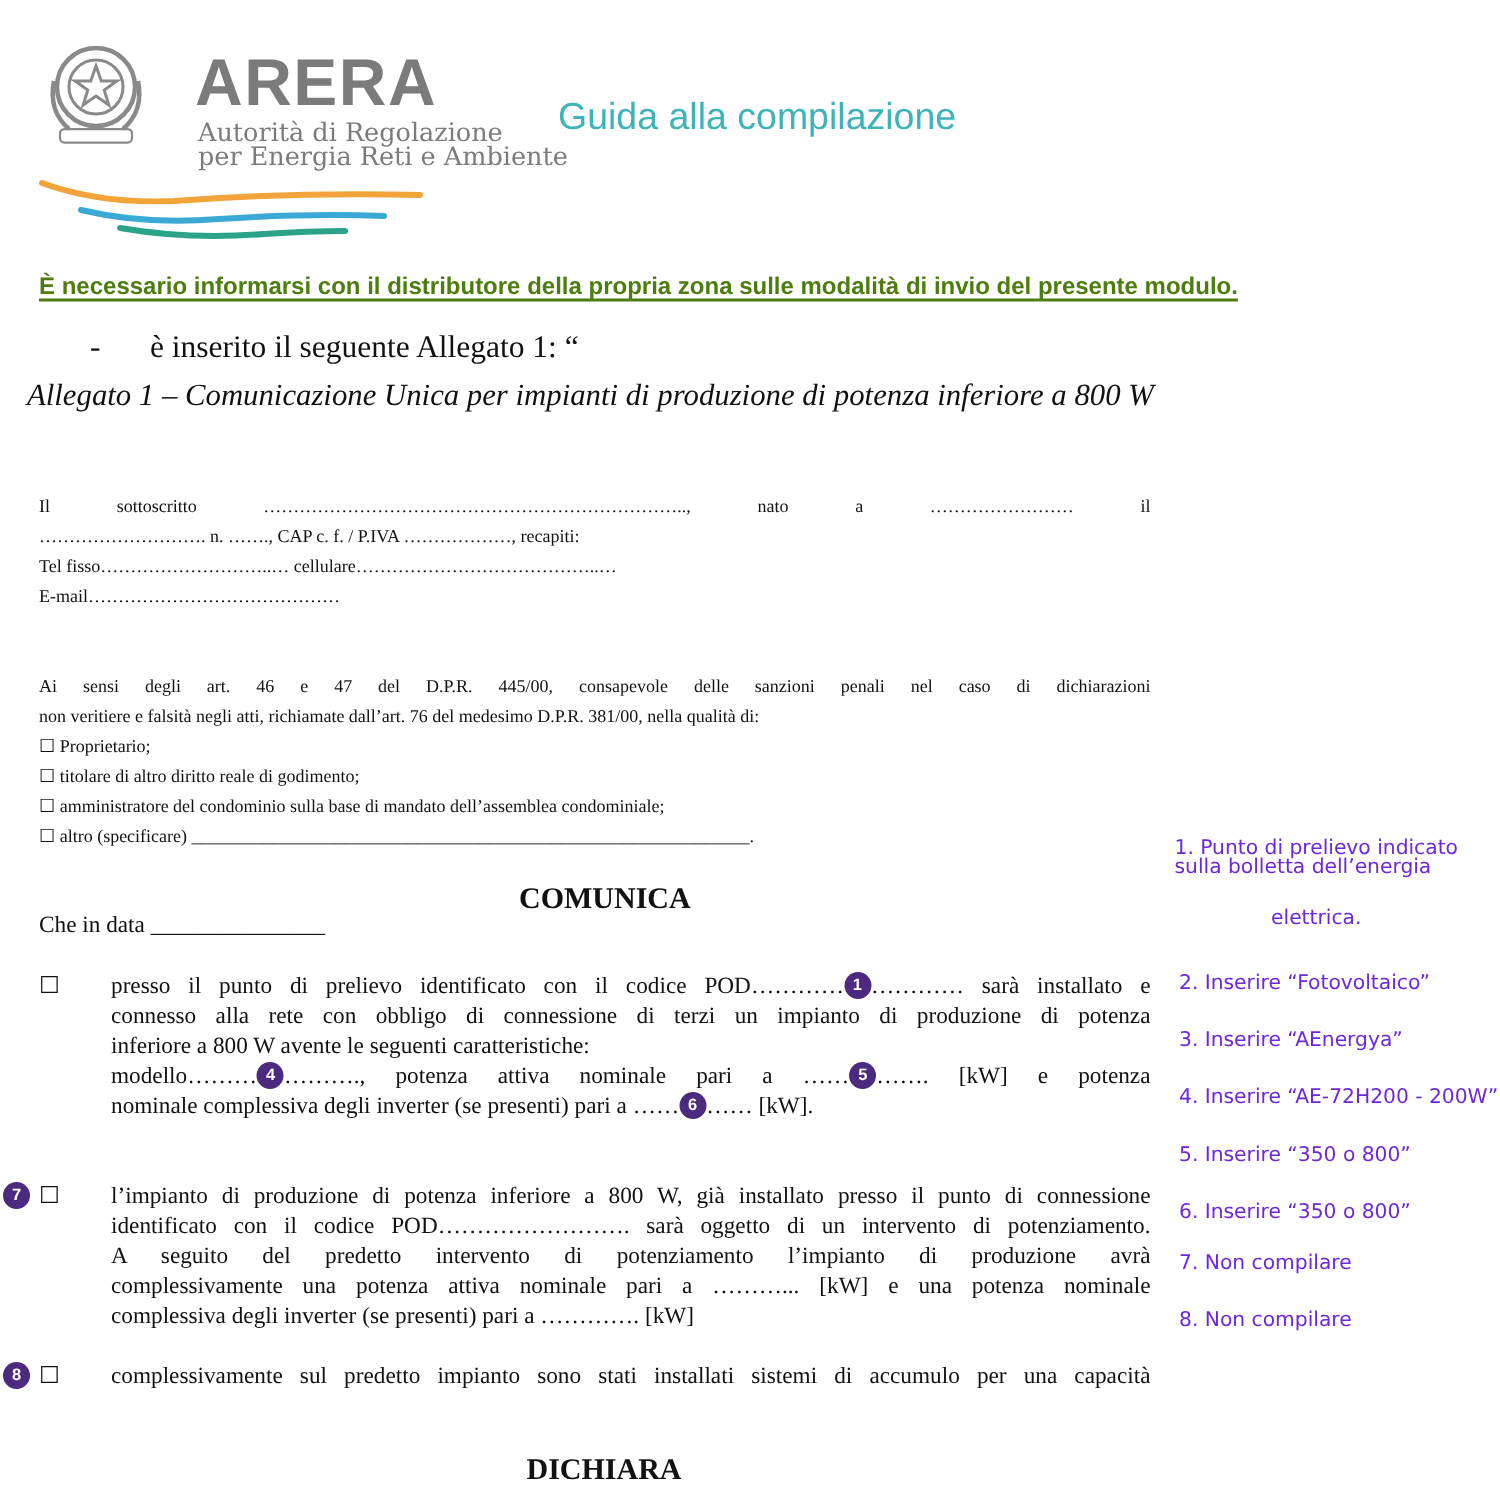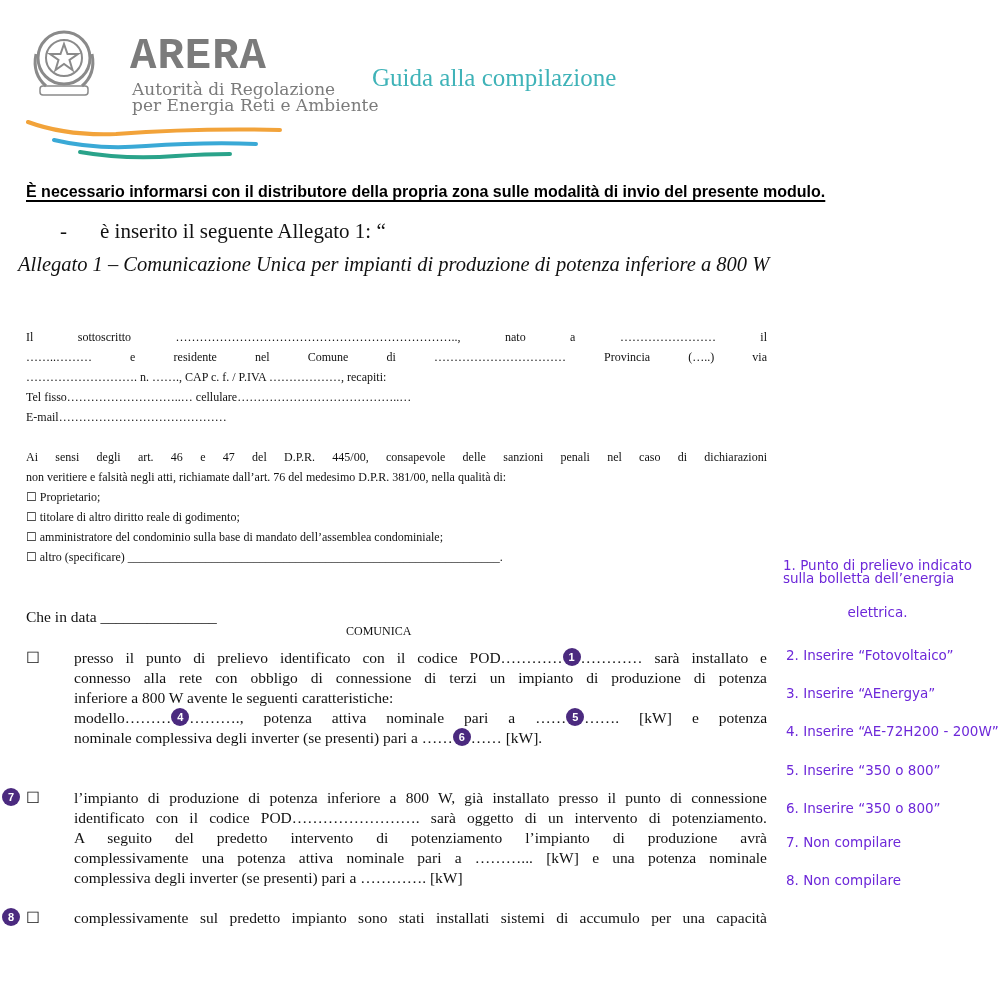--- a/index.html
+++ b/index.html
@@ -2,39 +2,39 @@
 <html><head>
   <meta charset="utf-8">
   <style>
     html, body { margin: 0; padding: 0; background: #ffffff; }
     body { width: 1000px; height: 1000px; position: relative; overflow: hidden; font-family: "Liberation Serif", serif; color: #111; }
     .abs { position: absolute; }
 
     
     .logo { left: 26px; top: 20px; width: 260px; height: 130px; }
     .logo-emblem { position: absolute; left: 4px; top: 4px; width: 68px; height: 76px; }
-    .logo-title { position: absolute; left: 104px; top: 14px; font-family: Liberation Mono, monospace; font-weight: bold; font-size: 44px; letter-spacing: 1px; color: #7b7b7b; line-height: 44px; }
+    .logo-title { position: absolute; left: 104px; top: 14px; font-family: Liberation Sans, sans-serif; font-weight: bold; font-size: 44px; letter-spacing: 1px; color: #7b7b7b; line-height: 44px; }
     .logo-sub { position: absolute; left: 106px; font-family: "DejaVu Serif", serif; font-size: 17px; color: #7b7b7b; line-height: 15px; white-space: nowrap; }
     .logo-sub.l1 { top: 62px; }
     .logo-sub.l2 { top: 78px; }
     .logo-waves { position: absolute; left: 0; top: 96px; width: 260px; height: 50px; }
 
-    .guide-title { left: 372px; top: 64px; font-family: Liberation Serif, serif; font-size: 25px; color: #3fb3b8; white-space: nowrap; }
+    .guide-title { left: 372px; top: 64px; font-family: Liberation Sans, sans-serif; font-size: 25px; color: #3fb3b8; white-space: nowrap; }
 
-    .notice { left: 26px; top: 183px; font-family: "Liberation Sans", sans-serif; font-weight: bold; font-size: 16px; color: #000000; white-space: nowrap; text-decoration: underline; text-underline-offset: 3px; text-decoration-thickness: 2px; }
+    .notice { left: 26px; top: 183px; font-family: "Liberation Sans", sans-serif; font-weight: bold; font-size: 16px; color: #4d7c0f; white-space: nowrap; text-decoration: underline; text-underline-offset: 3px; text-decoration-thickness: 2px; }
 
     .bullet-line { left: 60px; top: 219px; font-size: 21px; white-space: nowrap; }
     .bullet-line .dash { display: inline-block; width: 40px; }
     .allegato { left: 18px; top: 253px; font-size: 20.5px; font-style: italic; white-space: nowrap; }
 
     .para { left: 26px; width: 741px; font-size: 12px; line-height: 20px; }
     .line { display: block; white-space: nowrap; overflow: hidden; }
     .line.j { text-align: justify; text-align-last: justify; white-space: normal; }
 
-    .heading-c { font-weight: normal; font-size: 12px; white-space: nowrap; margin-top: 36px; }
+    .heading-c { font-weight: bold; font-size: 20px; white-space: nowrap; }
 
     .item { position: absolute; left: 26px; width: 741px; font-size: 15.5px; line-height: 20px; }
     .item .box { position: absolute; left: 0; top: 0; }
     .item .text { margin-left: 48px; }
 
     .badge { display: inline-flex; align-items: center; justify-content: center; width: 18px; height: 18px; border-radius: 50%; background: #4b2a7f; color: #fff; font-family: "Liberation Sans", sans-serif; font-size: 11px; font-weight: bold; vertical-align: 2px; line-height: 18px; }
     .badge.abs-b { position: absolute; }
 
     .side { left: 783px; font-family: "DejaVu Sans", sans-serif; font-size: 13.5px; color: #6d28d9; white-space: nowrap; line-height: 15px; }
   </style>
@@ -64,21 +64,20 @@
 
 <div class="abs notice">È necessario informarsi con il distributore della propria zona sulle modalità di invio del presente modulo.</div>
 
 <div class="abs bullet-line">
   <span class="dash">-</span><span>è inserito il seguente Allegato 1: “</span>
 </div>
 <div class="abs allegato">Allegato 1 – Comunicazione Unica per impianti di produzione di potenza inferiore a 800 W</div>
 
 <div class="abs para" style="top:327px;">
   <span class="line j">Il sottoscritto …………………………………………………………….., nato a …………………… il</span>
-  <span class="line j">……..……… e residente nel Comune di …………………………… Provincia (…..) via</span>
   <span class="line">………………………. n. ……., CAP c. f. / P.IVA ………………, recapiti:</span>
   <span class="line">Tel fisso………………………..… cellulare…………………………………..…</span>
   <span class="line">E-mail……………………………………</span>
 </div>
 
 <div class="abs para" style="top:447px;">
   <span class="line j">Ai sensi degli art. 46 e 47 del D.P.R. 445/00, consapevole delle sanzioni penali nel caso di dichiarazioni</span>
   <span class="line">non veritiere e falsità negli atti, richiamate dall’art. 76 del medesimo D.P.R. 381/00, nella qualità di:</span>
   <span class="line"><span>☐</span> <span>Proprietario;</span></span>
   <span class="line"><span>☐</span> <span>titolare di altro diritto reale di godimento;</span></span>

